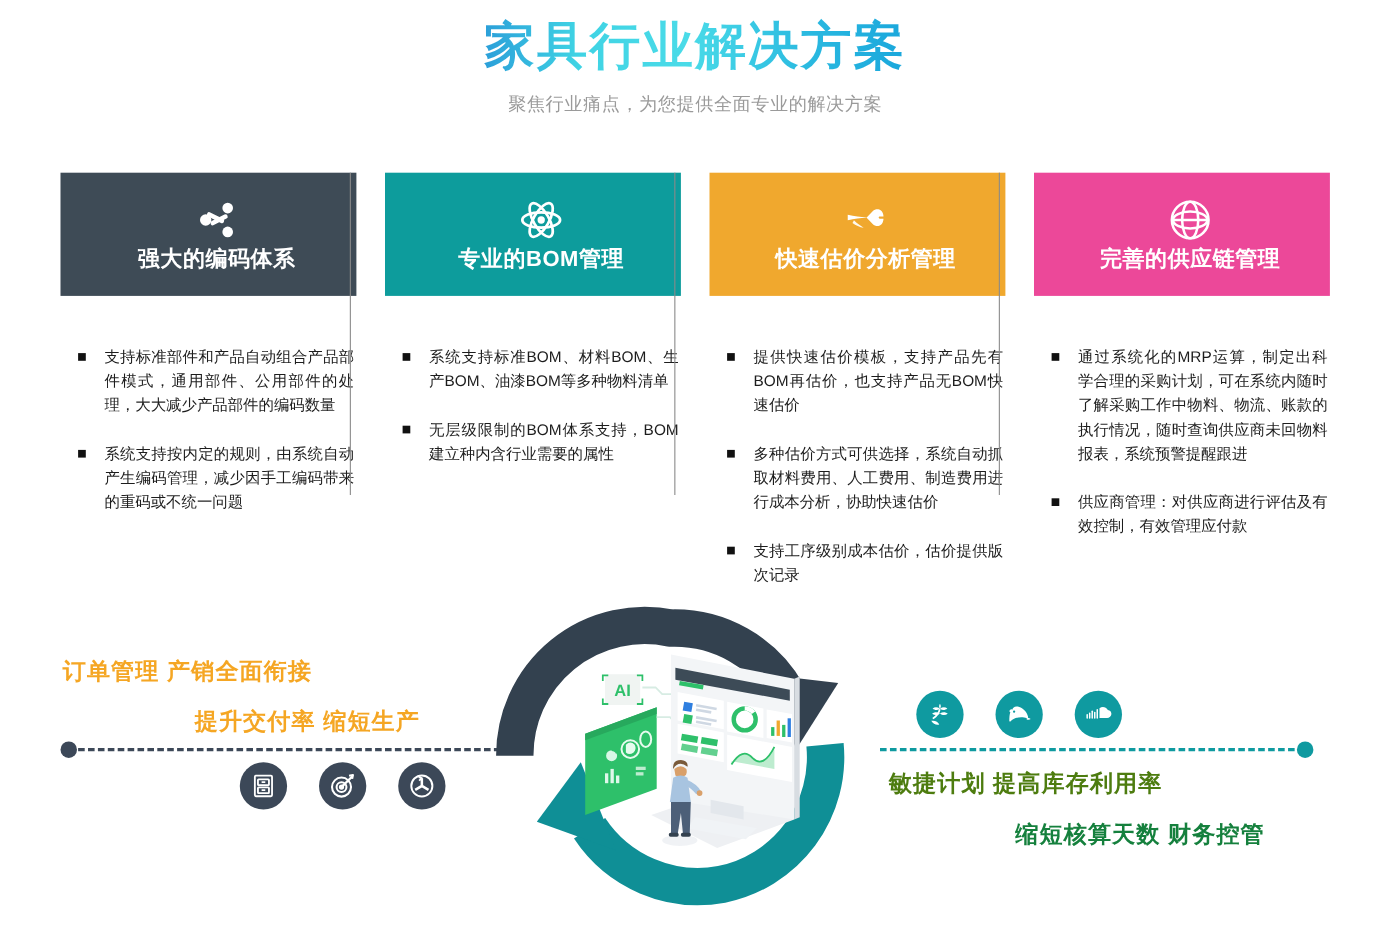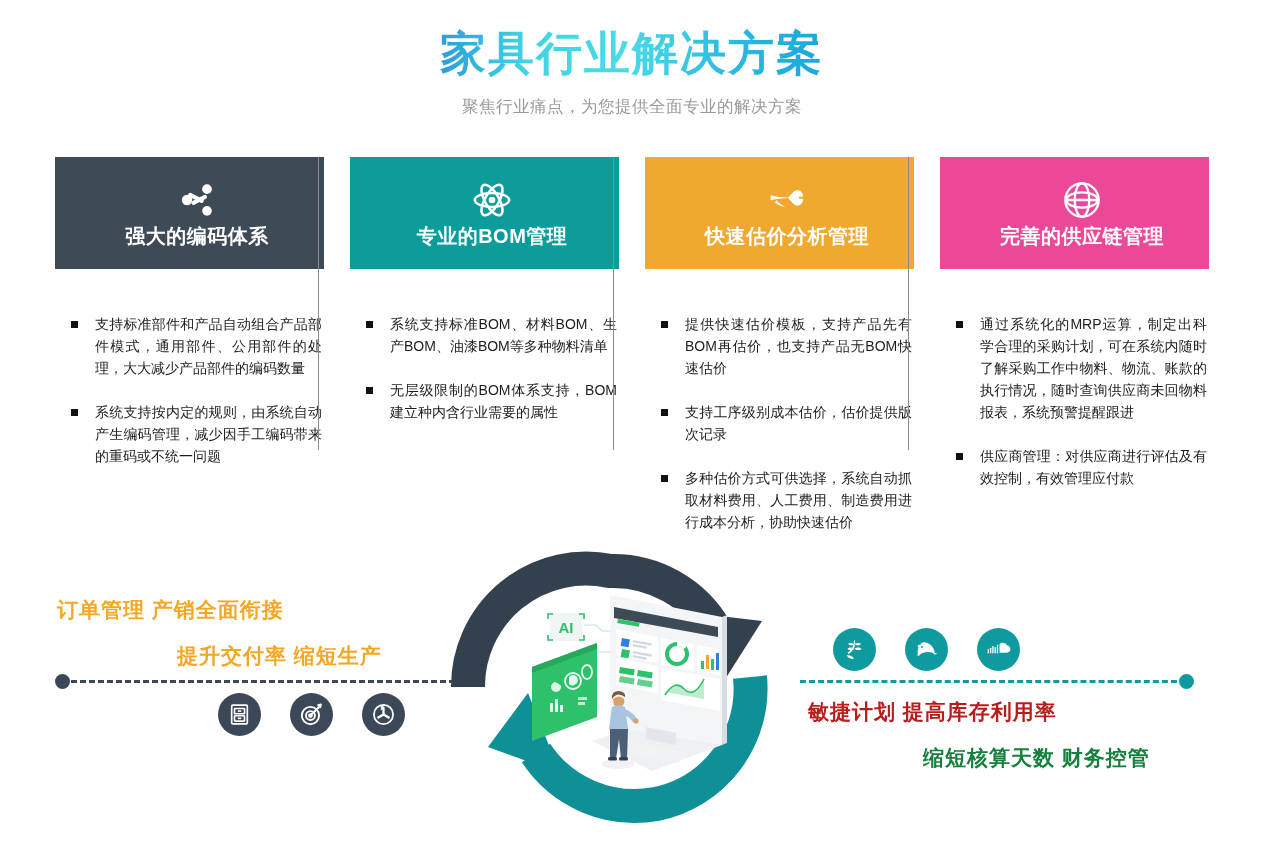--- a/index.html
+++ b/index.html
@@ -5,21 +5,21 @@
   * { margin:0; padding:0; box-sizing:border-box; }
   html, body { width:1264px; height:850px; }
   body {
     background:#ffffff;
     font-family:"Liberation Sans","DejaVu Sans",sans-serif;
     position:relative;
     overflow:hidden;
   }
 
   
-  #header { width:100%; padding-top:26px; text-align:center; }
+  #header { width:100%; padding-top:14px; text-align:center; }
   #page-title {
     font-size:46px;
     font-weight:bold;
     letter-spacing:2px;
     line-height:1.18;
     background:linear-gradient(90deg,#2b9fd9 0%,#3fd3e4 22%,#4adbe8 48%,#29b8e0 78%,#1aa7dc 100%);
     -webkit-background-clip:text;
     background-clip:text;
     color:transparent;
     -webkit-text-fill-color:transparent;
@@ -93,21 +93,21 @@
   }
   #dash-left { left:62px; width:402px; border-color:#3c4858; }
   #dash-right { left:800px; width:386px; border-color:#0f9aa0; }
   .dash-dot { position:absolute; top:674px; width:15px; height:15px; border-radius:50%; }
   #dot-left { left:55px; background:#3c4858; }
   #dot-right { left:1179px; background:#0f9aa0; }
 
   .phrase { position:absolute; font-size:21px; font-weight:bold; letter-spacing:1px; white-space:nowrap; }
   #phrase-l1 { left:57px;  top:596px; color:#f5a623; }
   #phrase-l2 { left:177px; top:642px; color:#f5a623; }
-  #phrase-r1 { left:808px; top:698px; color:#b91c1c; }
+  #phrase-r1 { left:808px; top:698px; color:#4d7c0f; }
   #phrase-r2 { left:923px; top:744px; color:#15803d; }
 
   .icon-row { position:absolute; display:flex; gap:29px; }
   #icon-row-left  { left:218px; top:693px; }
   #icon-row-right { left:833px; top:628px; }
   .circle-icon { width:43px; height:43px; border-radius:50%; display:flex; align-items:center; justify-content:center; }
   .circle-icon svg { width:25px; height:25px; display:block; }
   .ci-dark { background:#3c4858; }
   .ci-teal { background:#0f9aa0; }
 
@@ -172,22 +172,22 @@
         <svg viewBox="0 0 24 24" fill="#fff">
           <path d="M2.2 12.2c3.6-.9 7-1.3 10.2-1.4l3.4-3.6c1.1-1.1 2.6-1.3 3.6-.9 1.1.4 1.6 1.2 1.9 1.9.3.7.4 1.5.4 1.9h-2.1c-.2 0-.5.1-.5.6 0 .4.3.6.5.6h2.1c0 .4-.1 1.2-.4 1.9-.3.7-.8 1.5-1.9 1.9-1 .4-2.5.2-3.6-.9l-3.4-3.6c-3.2-.1-6.6-.5-10.2-1.4z"></path>
           <path d="M5.6 12.2c1.6 1.6 3.4 3 5.3 4-2.2-.3-4.3-1.3-6.1-2.6z" opacity=".92"></path>
         </svg>
       </span>
       <span class="card-title">快速估价分析管理</span>
     </div>
     <div class="card-body">
       <ul class="bullet-list">
         <li class="bullet-item">提供快速估价模板，支持产品先有BOM再估价，也支持产品无BOM快速估价</li>
+        <li class="bullet-item">多种估价方式可供选择，系统自动抓取材料费用、人工费用、制造费用进行成本分析，协助快速估价</li>
         <li class="bullet-item">支持工序级别成本估价，估价提供版次记录</li>
-        <li class="bullet-item">多种估价方式可供选择，系统自动抓取材料费用、人工费用、制造费用进行成本分析，协助快速估价</li>
       </ul>
     </div>
   </div>
 
   <div class="card">
     <div class="card-header" style="background:#ec4899">
       <span class="card-icon">
         <svg viewBox="0 0 24 24" fill="none" stroke="#fff" stroke-width="1.4">
           <circle cx="12" cy="12" r="10"></circle>
           <ellipse cx="12" cy="12" rx="4.4" ry="10"></ellipse>

